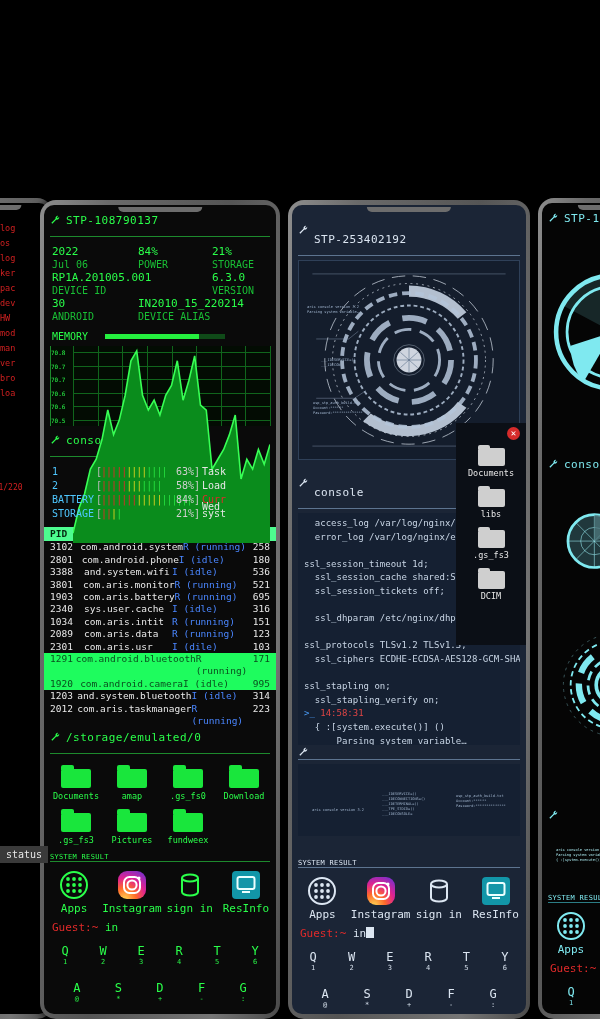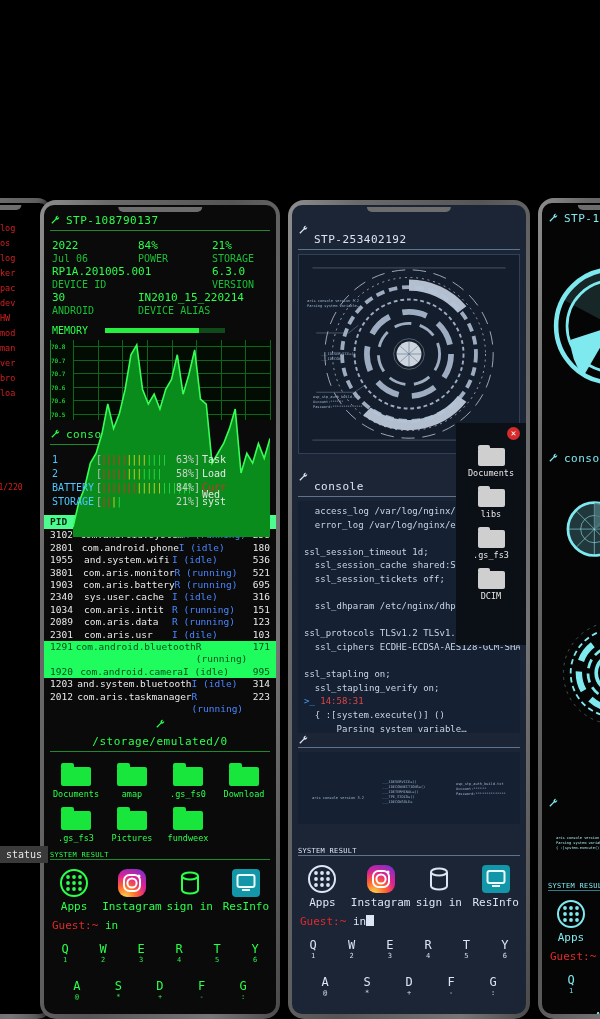--- a/index.html
+++ b/index.html
@@ -37,21 +37,21 @@
   #phoneA { left:40px; top:200px; width:240px; height:819px; }
   #phoneA .screen { background:#0a0a0a; }
   
   #phoneB { left:288px; top:200px; width:242px; height:819px; }
   #phoneB .screen { background:#1b2536; }
   
   #phoneC { left:538px; top:198px; width:120px; height:821px; }
   #phoneC .screen { background:#050505; }
 
   
-  .wtitle { display:flex; align-items:center; gap:5px; padding:4px 6px 2px 6px; }
+  .wtitle { display:flex; align-items:center; gap:5px; padding:4px 6px 8px 6px; }
   .wrench { width:11px; height:11px; flex:none; }
   .wtitle .tx { font-size:11px; letter-spacing:.5px; }
   .rule { height:1px; margin:1px 6px 4px 6px; }
 
   
   .gA { color:#2aff4a; }
   .ruleA { background:#1d8a2d; }
   .secA { background:#0a0a0a; }
 
   .devgrid { padding:4px 8px 6px 8px; font-size:11px; line-height:13px; color:#2aff4a; }
@@ -307,21 +307,21 @@
               <span class="st">R (running)</span>
               <span class="pr">258</span>
             </div>
             <div class="prow">
               <span class="pid">2801</span>
               <span class="pkg">com.android.phone</span>
               <span class="st">I (idle)</span>
               <span class="pr">180</span>
             </div>
             <div class="prow">
-              <span class="pid">1955</span>
+              <span class="pid">3388</span>
               <span class="pkg">and.system.wifi</span>
               <span class="st">I (idle)</span>
               <span class="pr">536</span>
             </div>
             <div class="prow">
               <span class="pid">3801</span>
               <span class="pkg">com.aris.monitor</span>
               <span class="st">R (running)</span>
               <span class="pr">521</span>
             </div>
@@ -375,21 +375,21 @@
             </div>
             <div class="prow">
               <span class="pid">2012</span>
               <span class="pkg">com.aris.taskmanager</span>
               <span class="st">R (running)</span>
               <span class="pr">223</span>
             </div>
           </div>
       </div>
 
-      <div class="wtitle" style="padding-top:3px;flex-direction:column;">
+      <div class="wtitle" style="padding-top:3px;">
         <svg class="wrench" viewBox="0 0 24 24">
           <path d="M20 4a5 5 0 0 1-6 6L5 19l-2-2 9-9a5 5 0 0 1 6-6l-3 3 2 2 3-3z" fill="#2aff4a"></path>
         </svg>
         <span class="tx gA">/storage/emulated/0</span>
       </div>
       <div class="rule ruleA"></div>
       <div class="files" id="filesA">
           <div class="frow">
             <div class="fitem">
               <div class="folder">

